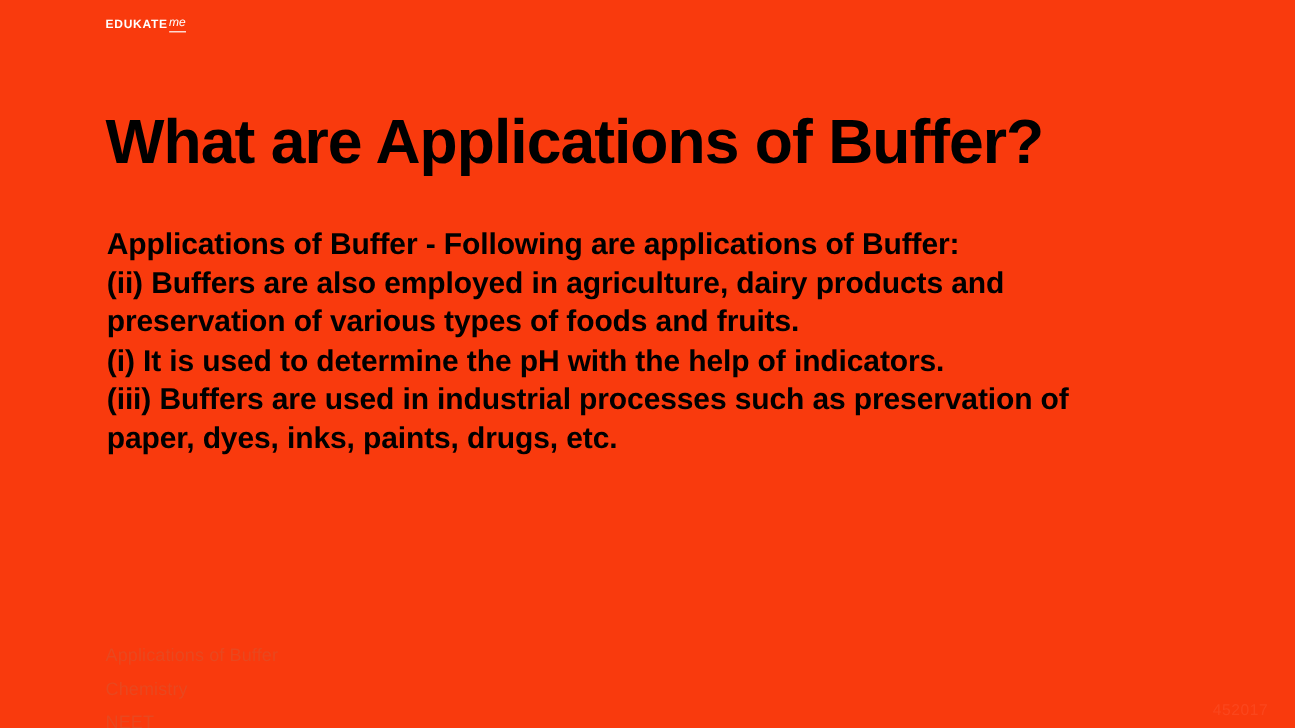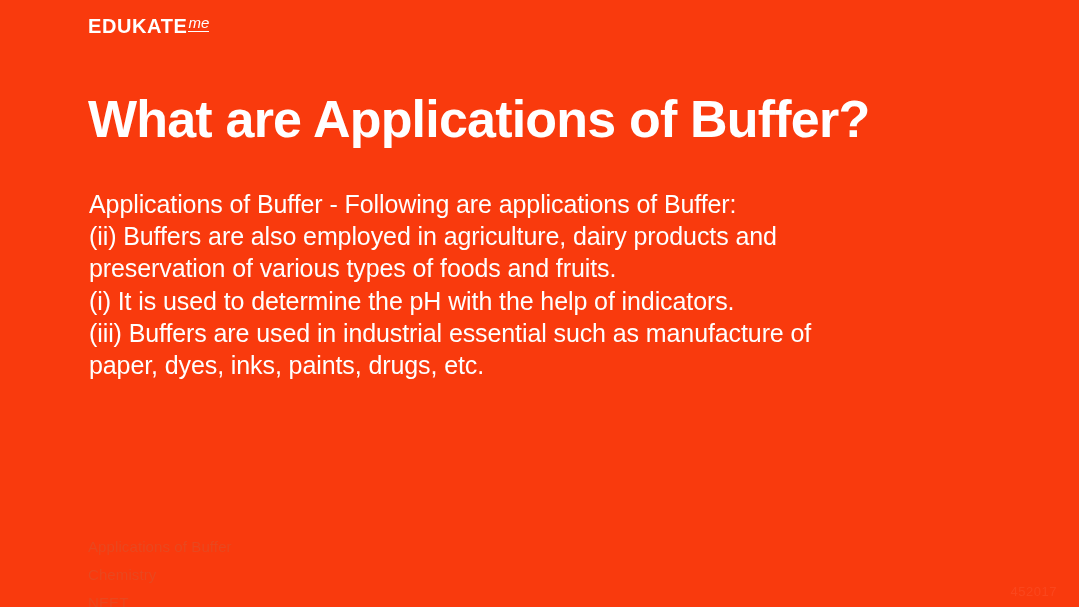--- a/index.html
+++ b/index.html
@@ -29,62 +29,62 @@
     position: absolute;
     left: 88px;
     top: 16px;
     display: flex;
     align-items: flex-start;
     color: #ffffff;
     line-height: 1;
     white-space: nowrap;
   }
   .logo-main {
-    font-size: 20px;
+    font-size: 10px;
     font-weight: bold;
     letter-spacing: 0.6px;
     color: #ffffff;
   }
   .logo-sub {
-    font-size: 15px;
+    font-size: 10px;
     font-style: italic;
     font-weight: normal;
     color: #ffffff;
     margin-left: 1px;
     position: relative;
     top: -1px;
     border-bottom: 1.5px solid #ffffff;
     padding-bottom: 1px;
     line-height: 1;
   }
 
   
   .title {
     position: absolute;
     left: 88px;
     top: 92px;
     width: 930px;
     margin: 0;
     font-size: 52px;
     font-weight: bold;
-    color: #ffffff;
+    color: #000000;
     letter-spacing: -0.8px;
     line-height: 1.05;
   }
 
   
   .body-text {
     position: absolute;
     left: 89px;
     top: 188px;
     width: 900px;
-    color: #ffffff;
+    color: #000000;
     font-size: 25px;
     line-height: 32.2px;
-    font-weight: normal;
+    font-weight: bold;
     letter-spacing: -0.1px;
   }
   .body-text p {
     margin: 0;
     padding: 0;
     white-space: pre-wrap;
   }
 
   
   .footer {
@@ -122,21 +122,21 @@
     <span class="logo-sub">me</span>
   </div>
 
   <h1 class="title">What are Applications of Buffer?</h1>
 
   <div class="body-text">
     <p>Applications of Buffer - Following are applications of Buffer:</p>
     <p>(ii) Buffers are also employed in agriculture, dairy products and
 preservation of various types of foods and fruits.</p>
     <p>(i) It is used to determine the pH with the help of indicators.</p>
-    <p>(iii) Buffers are used in industrial essential such as manufacture of
+    <p>(iii) Buffers are used in industrial processes such as preservation of
 paper, dyes, inks, paints, drugs, etc.</p>
   </div>
 
   <div class="footer">
     <div>Applications of Buffer</div>
     <div>Chemistry</div>
     <div>NEET</div>
   </div>
 
   <div class="watermark">452017</div>

